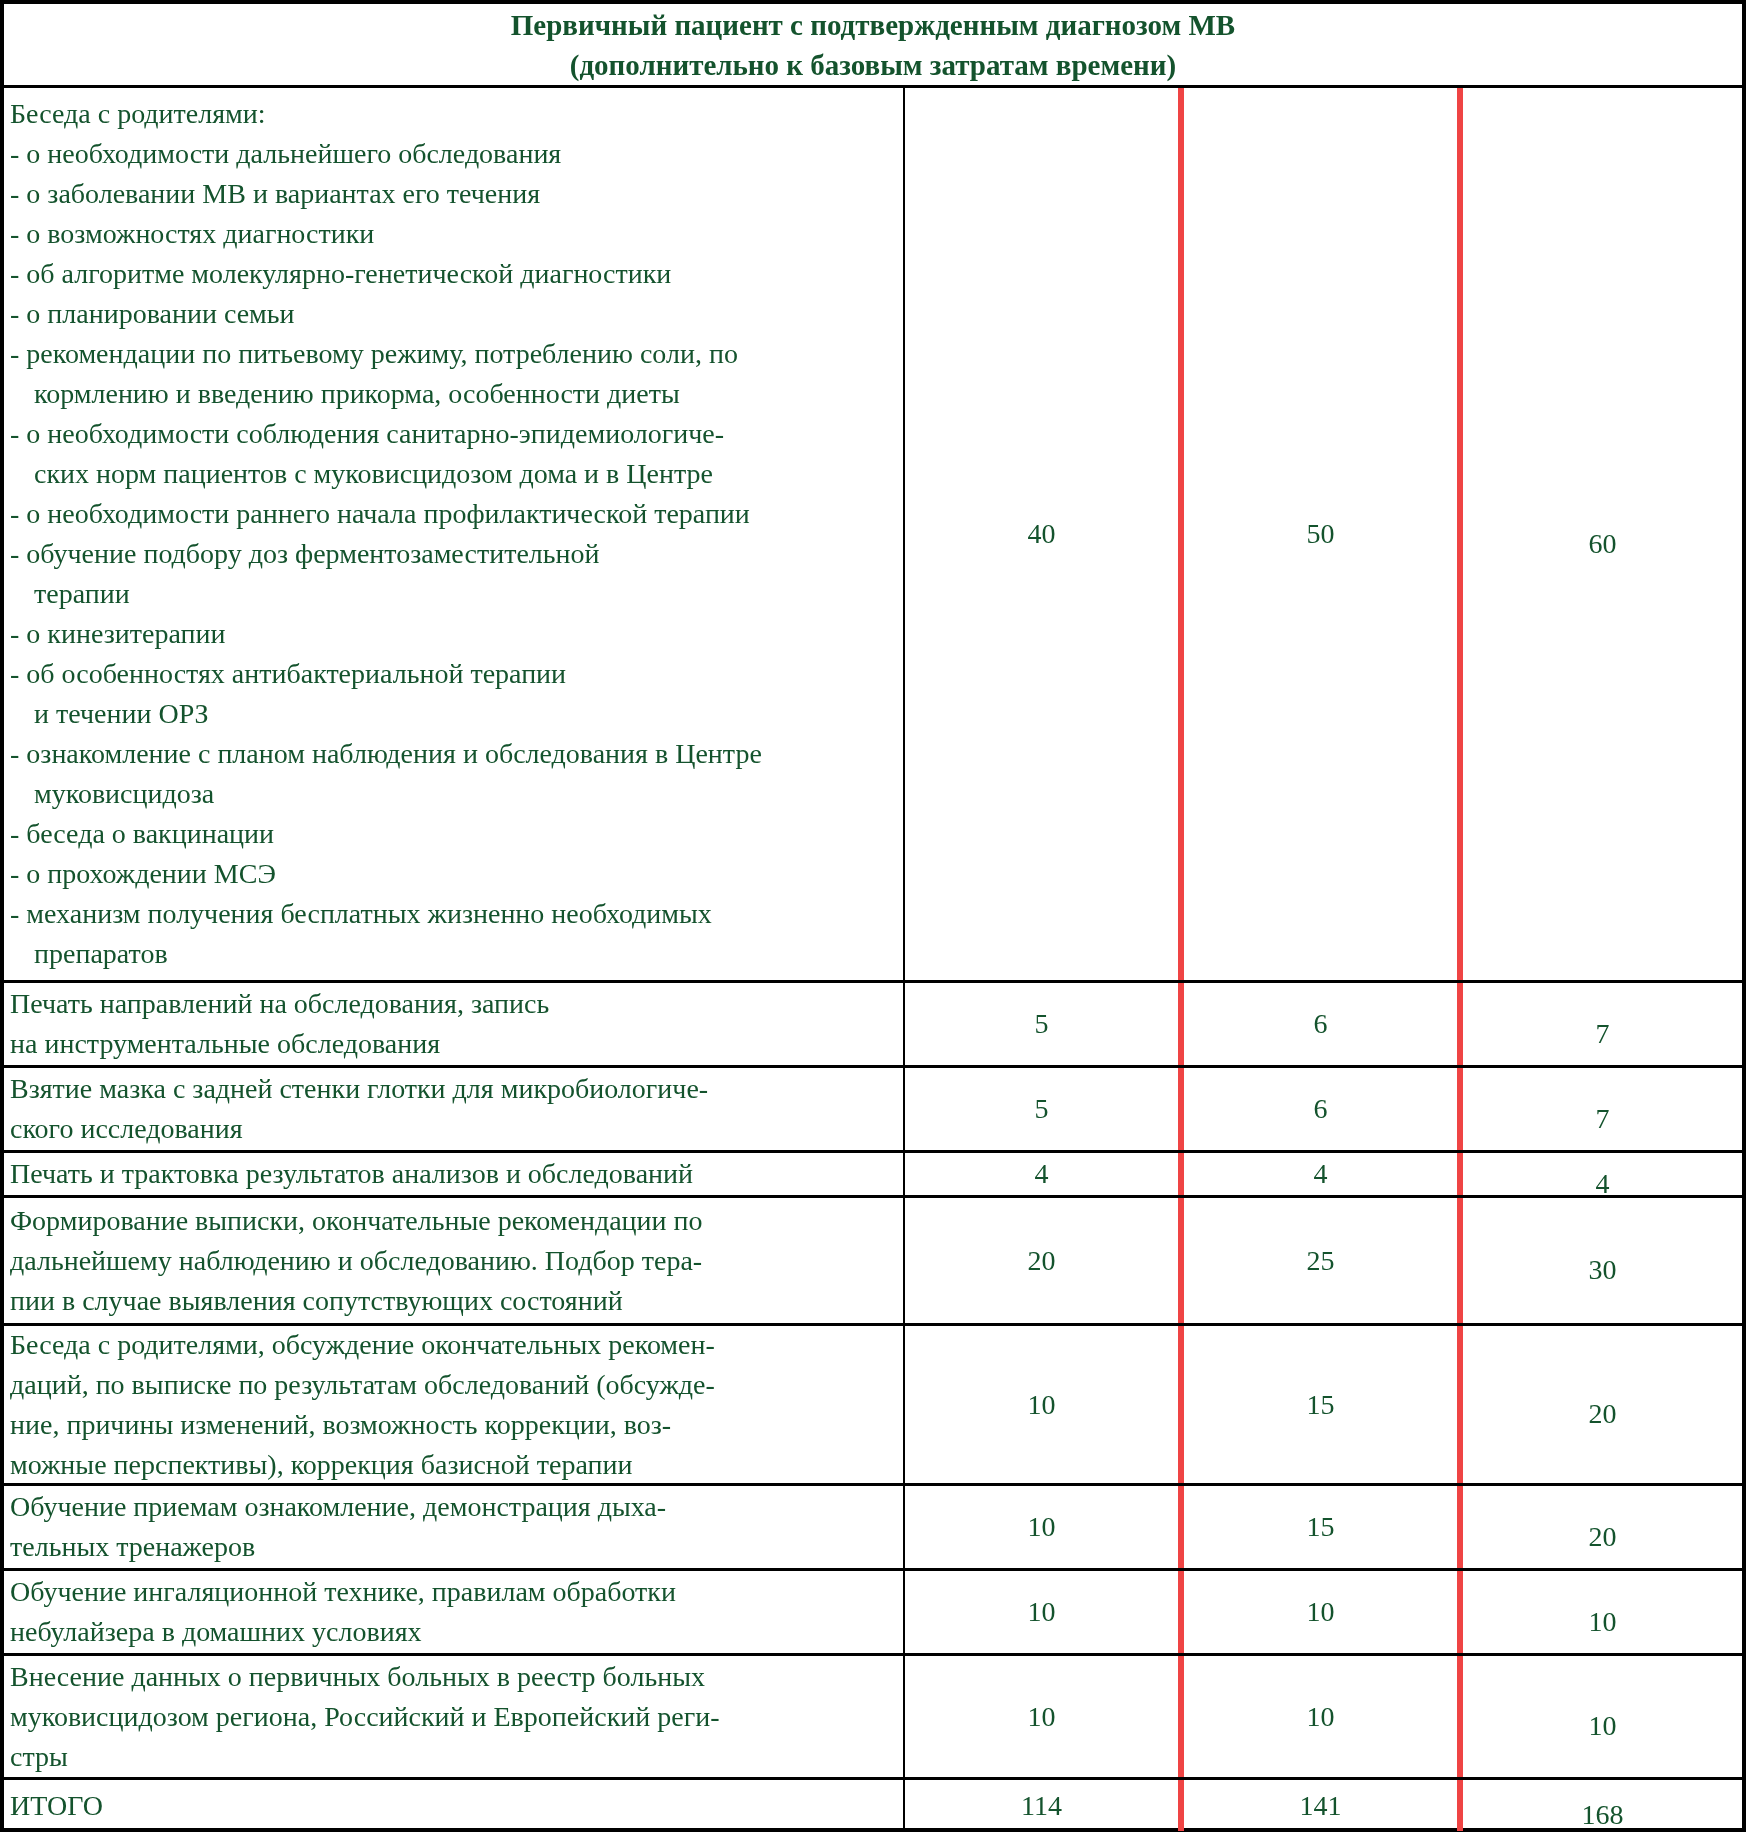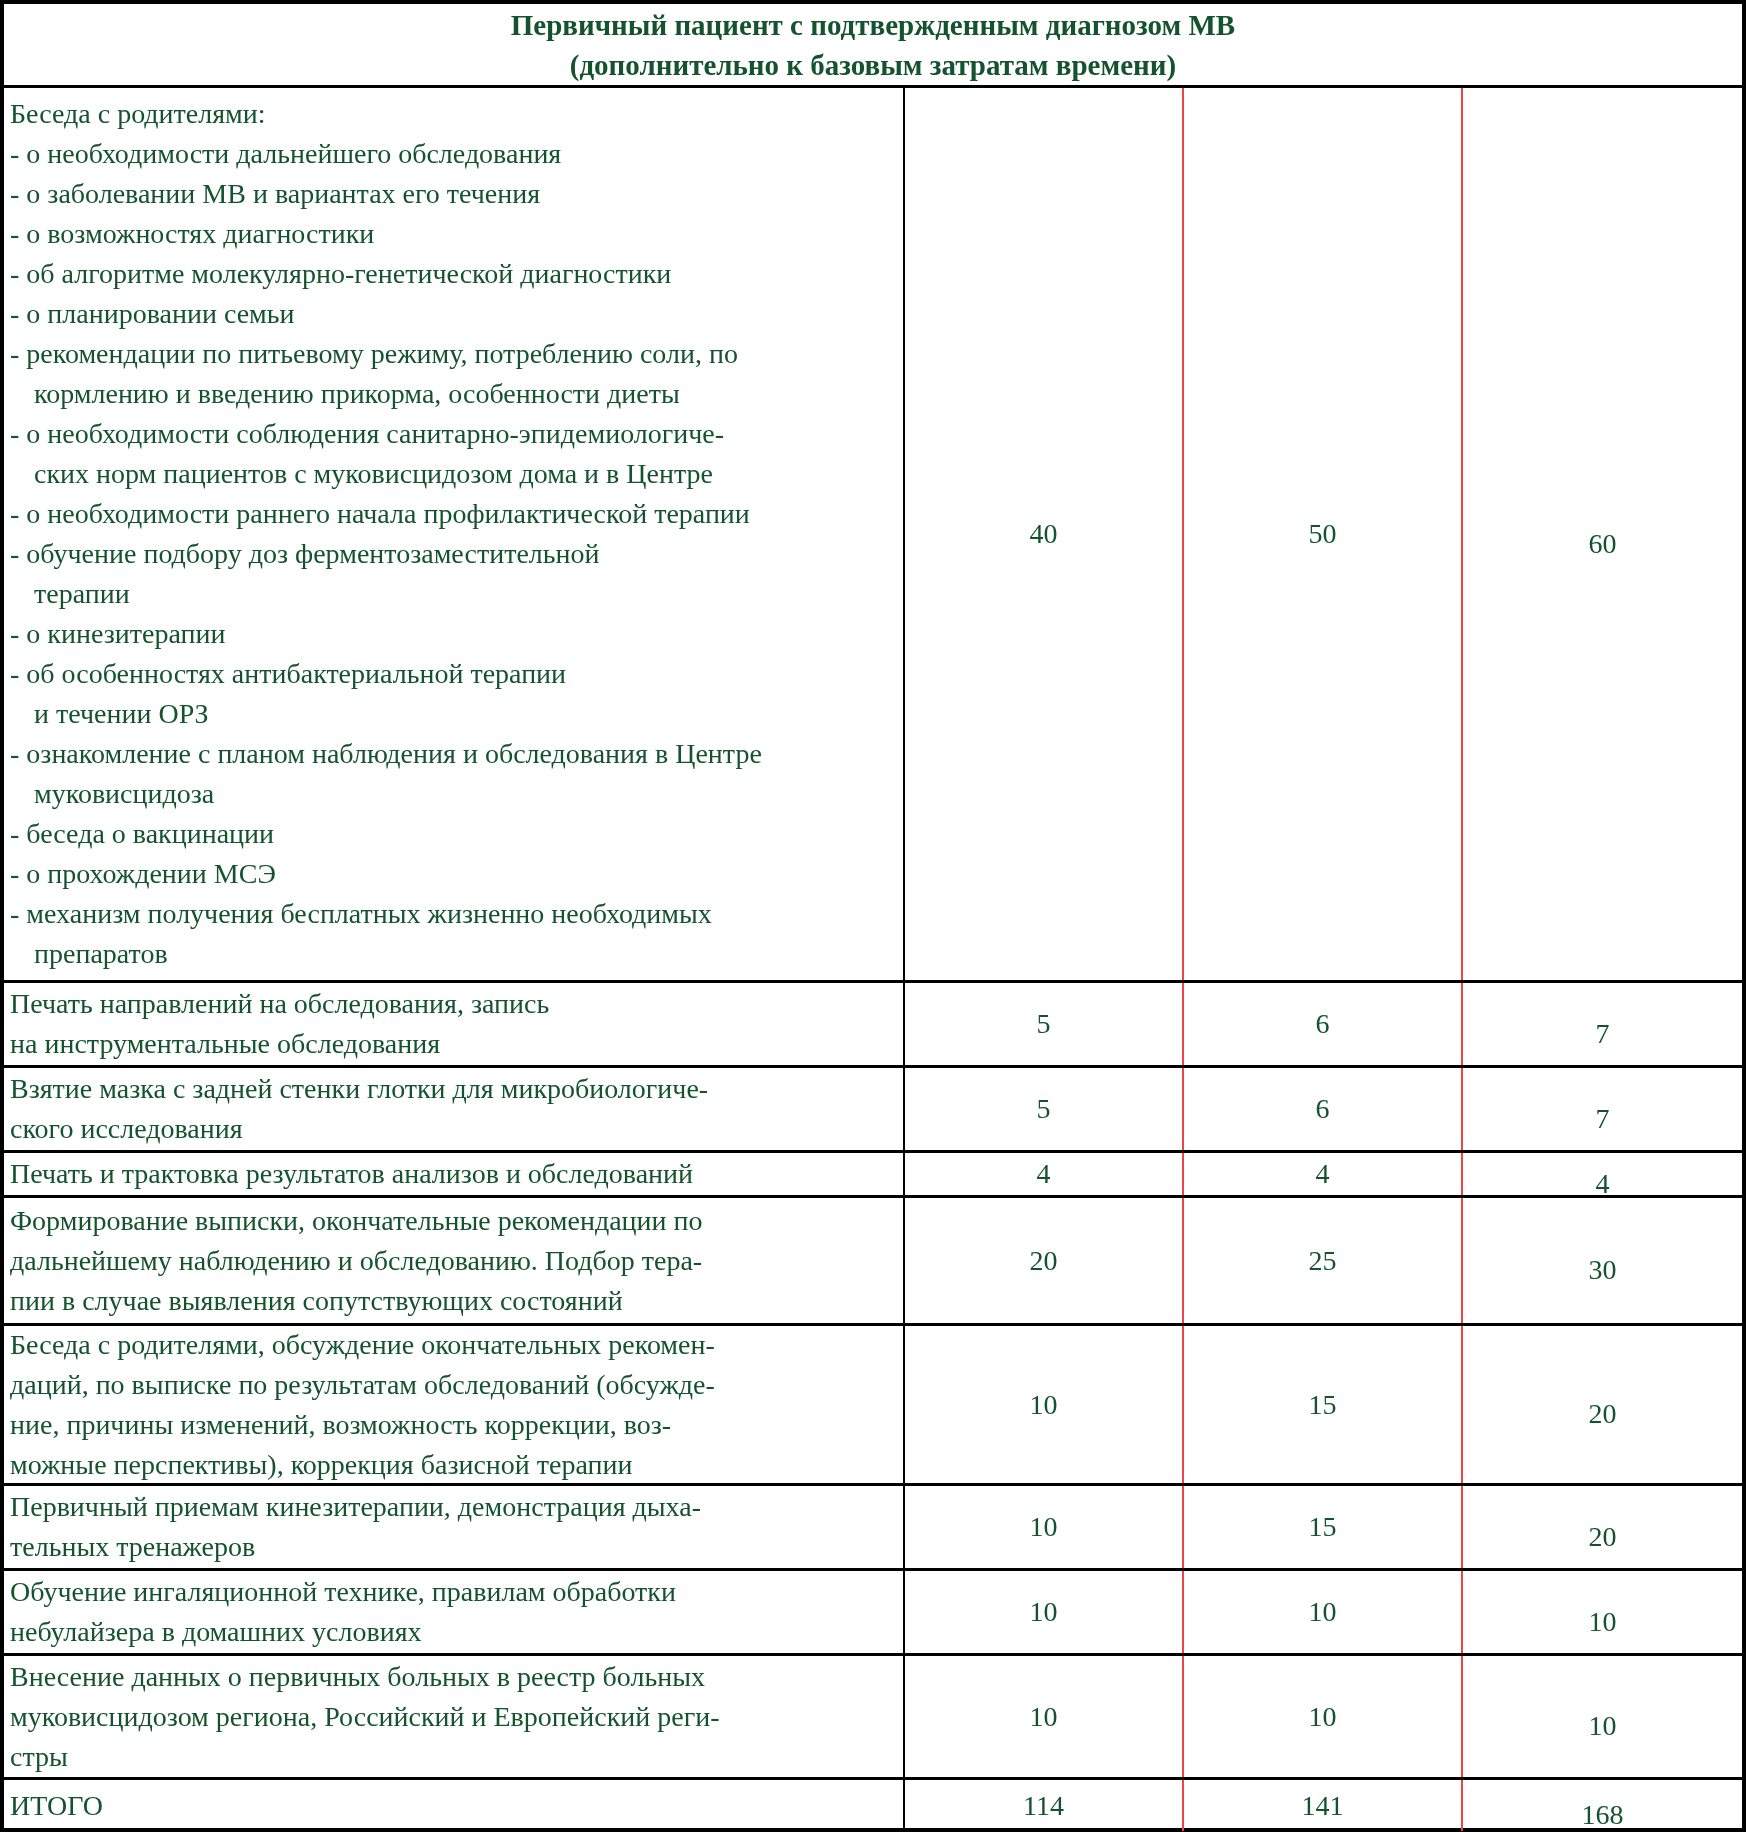--- a/index.html
+++ b/index.html
@@ -58,21 +58,21 @@
   }
   .line {
     white-space: nowrap;
   }
   .line.indent {
     padding-left: 24px;
   }
   .cell-value {
     width: 279px;
     box-sizing: border-box;
-    border-right: 2px solid #ef4444;
+    border-right: 6px solid #ef4444;
     display: flex;
     align-items: center;
     justify-content: center;
     font-size: 28px;
     overflow: hidden;
   }
   .cell-value:last-child {
     border-right: none;
     flex: 1 1 auto;
     margin-top: 19px;
@@ -158,21 +158,21 @@
           <div class="line">даций, по выписке по результатам обследований (обсужде-</div>
           <div class="line">ние, причины изменений, возможность коррекции, воз-</div>
           <div class="line">можные перспективы), коррекция базисной терапии</div>
         </div>
         <div class="cell-value">10</div>
         <div class="cell-value">15</div>
         <div class="cell-value">20</div>
       </div>
       <div class="row" style="flex: 0 0 85px;">
         <div class="cell-activity">
-          <div class="line">Первичный приемам кинезитерапии, демонстрация дыха-</div>
+          <div class="line">Обучение приемам ознакомление, демонстрация дыха-</div>
           <div class="line">тельных тренажеров</div>
         </div>
         <div class="cell-value">10</div>
         <div class="cell-value">15</div>
         <div class="cell-value">20</div>
       </div>
       <div class="row" style="flex: 0 0 85px;">
         <div class="cell-activity">
           <div class="line">Обучение ингаляционной технике, правилам обработки</div>
           <div class="line">небулайзера в домашних условиях</div>

